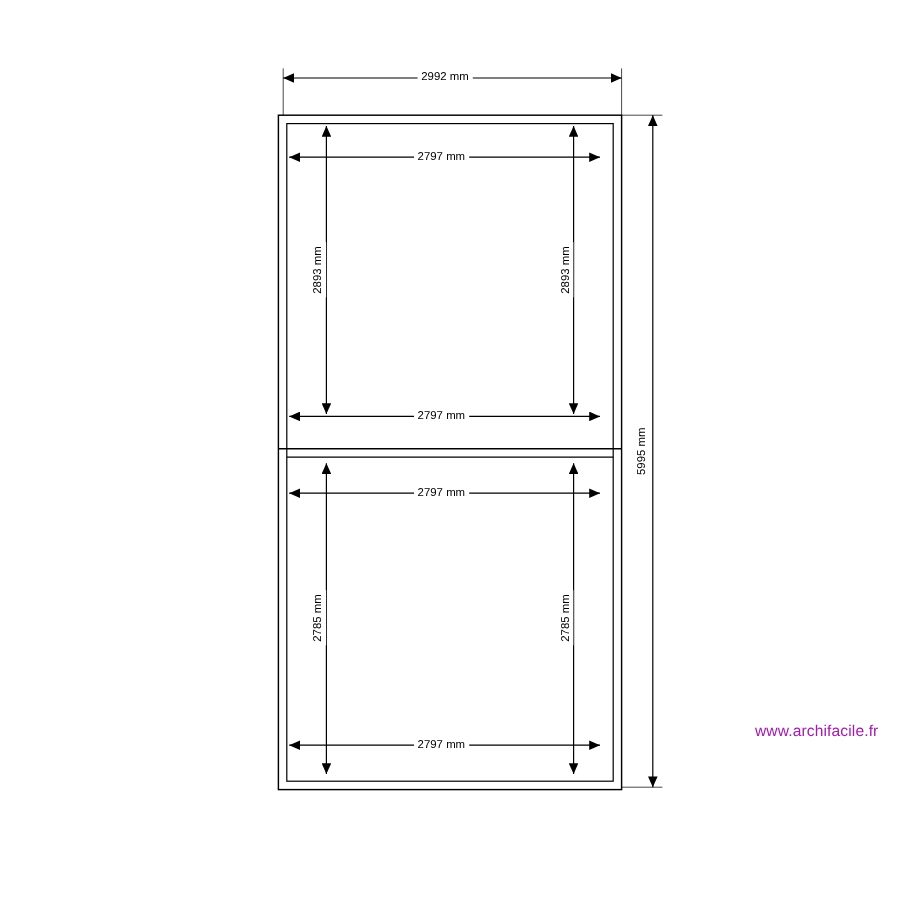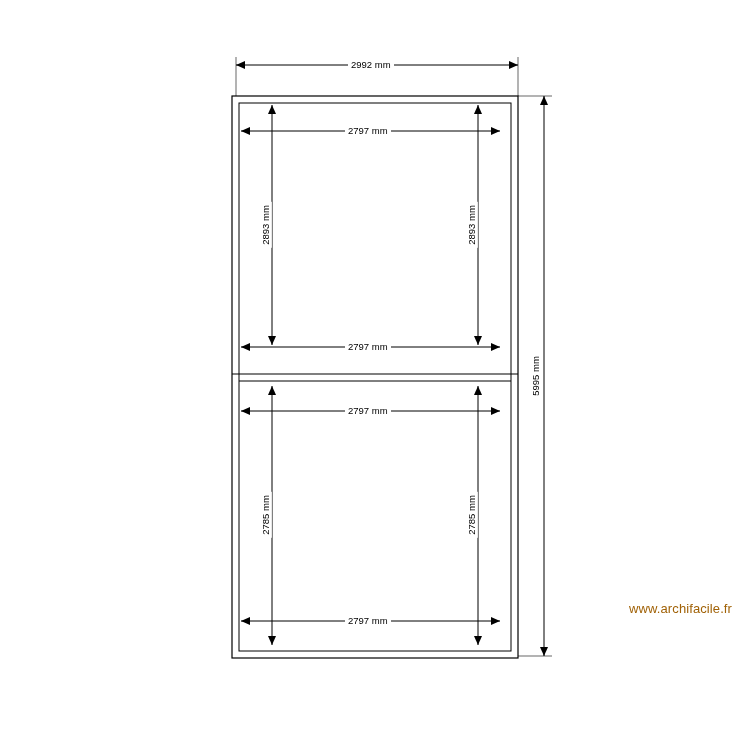--- a/index.html
+++ b/index.html
@@ -41,21 +41,21 @@
   }
   .dim-label.vert {
     transform-origin: center center;
   }
   .watermark {
     position: absolute;
     right: 18px;
     bottom: 16px;
     font-family: "Liberation Sans", sans-serif;
     font-size: 13px;
-    color: #a16207;
+    color: #a21caf;
     letter-spacing: 0.1px;
   }
 </style>
 </head>
 <body>
 
 <div id="plan-root">
 
   <svg class="plan" viewBox="0 0 750 750">
     <defs>

